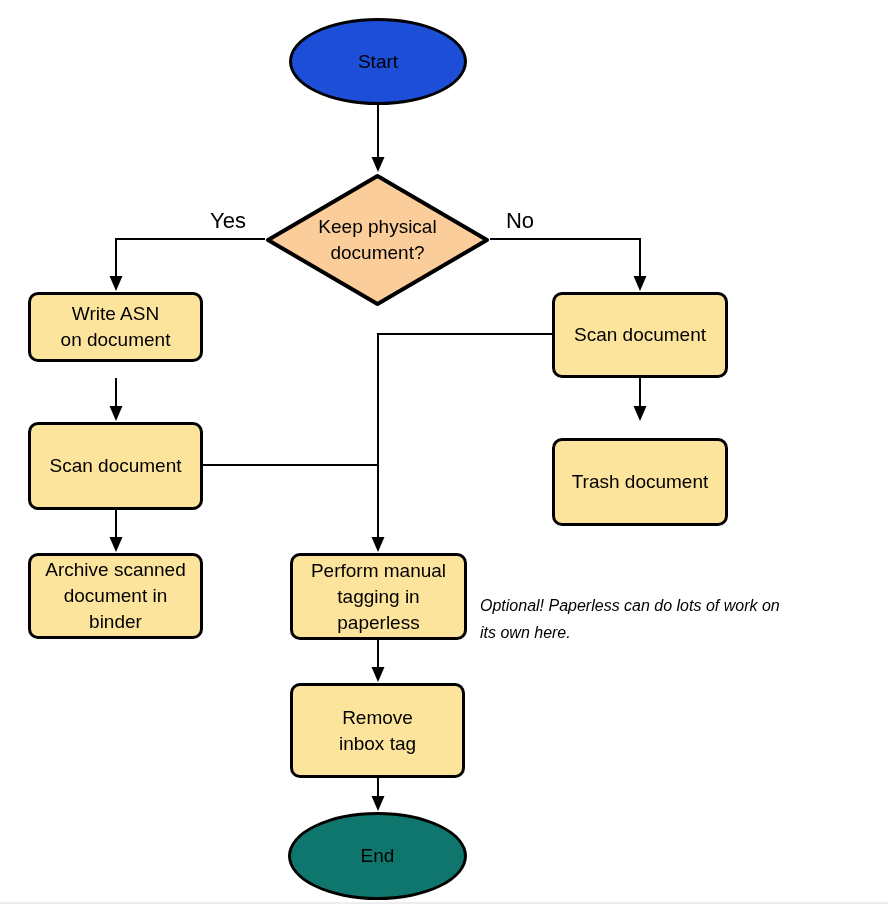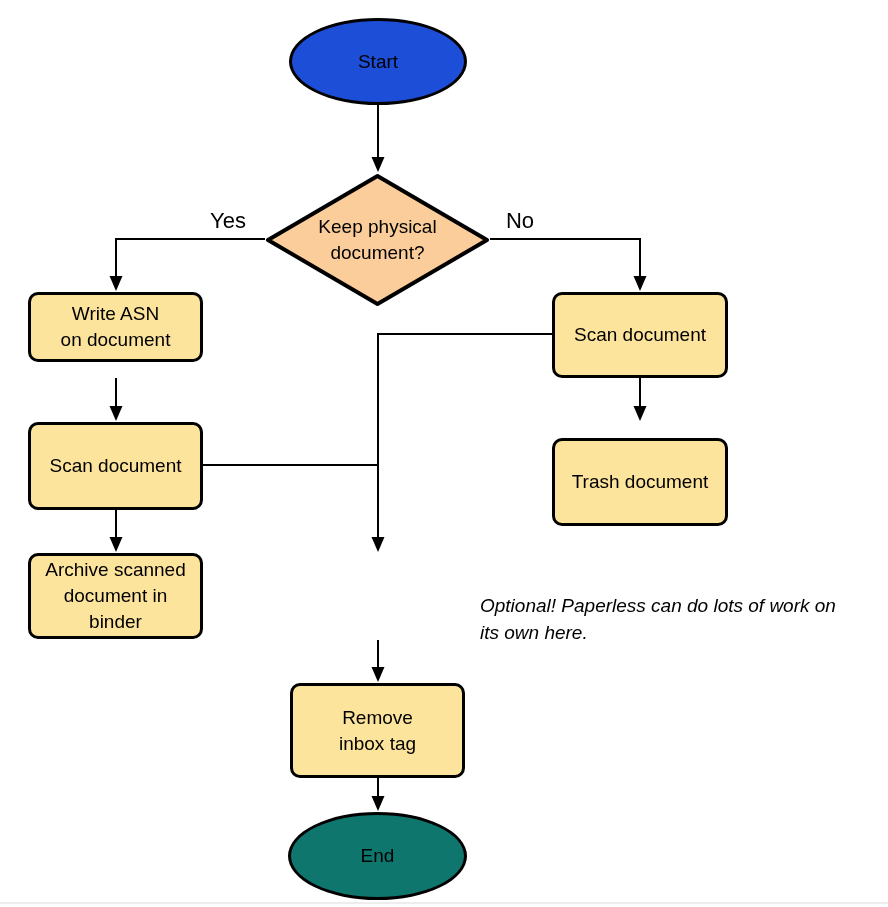--- a/index.html
+++ b/index.html
@@ -61,21 +61,21 @@
     font-size: 22px;
     background: #ffffff;
     padding: 0 2px;
   }
   .annotation {
     position: absolute;
     z-index: 2;
     left: 480px;
     top: 592px;
     width: 402px;
-    font-size: 19px;
+    font-size: 16px;
     line-height: 27px;
     font-style: italic;
     white-space: pre-line;
     text-align: left;
   }
   .bottom-divider {
     position: absolute;
     left: 0;
     top: 902px;
     width: 888px;
@@ -151,20 +151,23 @@
   <div id="node-scan-left" class="node process" style="background-color: rgb(253, 228, 156);">Scan document</div>
 
   <div id="node-archive" class="node process" style="background-color: rgb(253, 228, 156);">Archive scanned
 document in
 binder</div>
 
   <div id="node-scan-right" class="node process" style="background-color: rgb(253, 228, 156);">Scan document</div>
 
   <div id="node-trash" class="node process" style="background-color: rgb(253, 228, 156);">Trash document</div>
 
+  <div id="node-tagging" class="node process" style="background-color: rgb(253, 228, 156);">Perform manual
+tagging in
+paperless</div>
 
   <div class="annotation">Optional! Paperless can do lots of work on
 its own here.</div>
 
   <div id="node-remove-inbox" class="node process" style="background-color: rgb(253, 228, 156);">Remove
 inbox tag</div>
 
   <div id="node-end" class="node terminator" style="background-color: #0f766e;">
     <span>End</span>
   </div>

